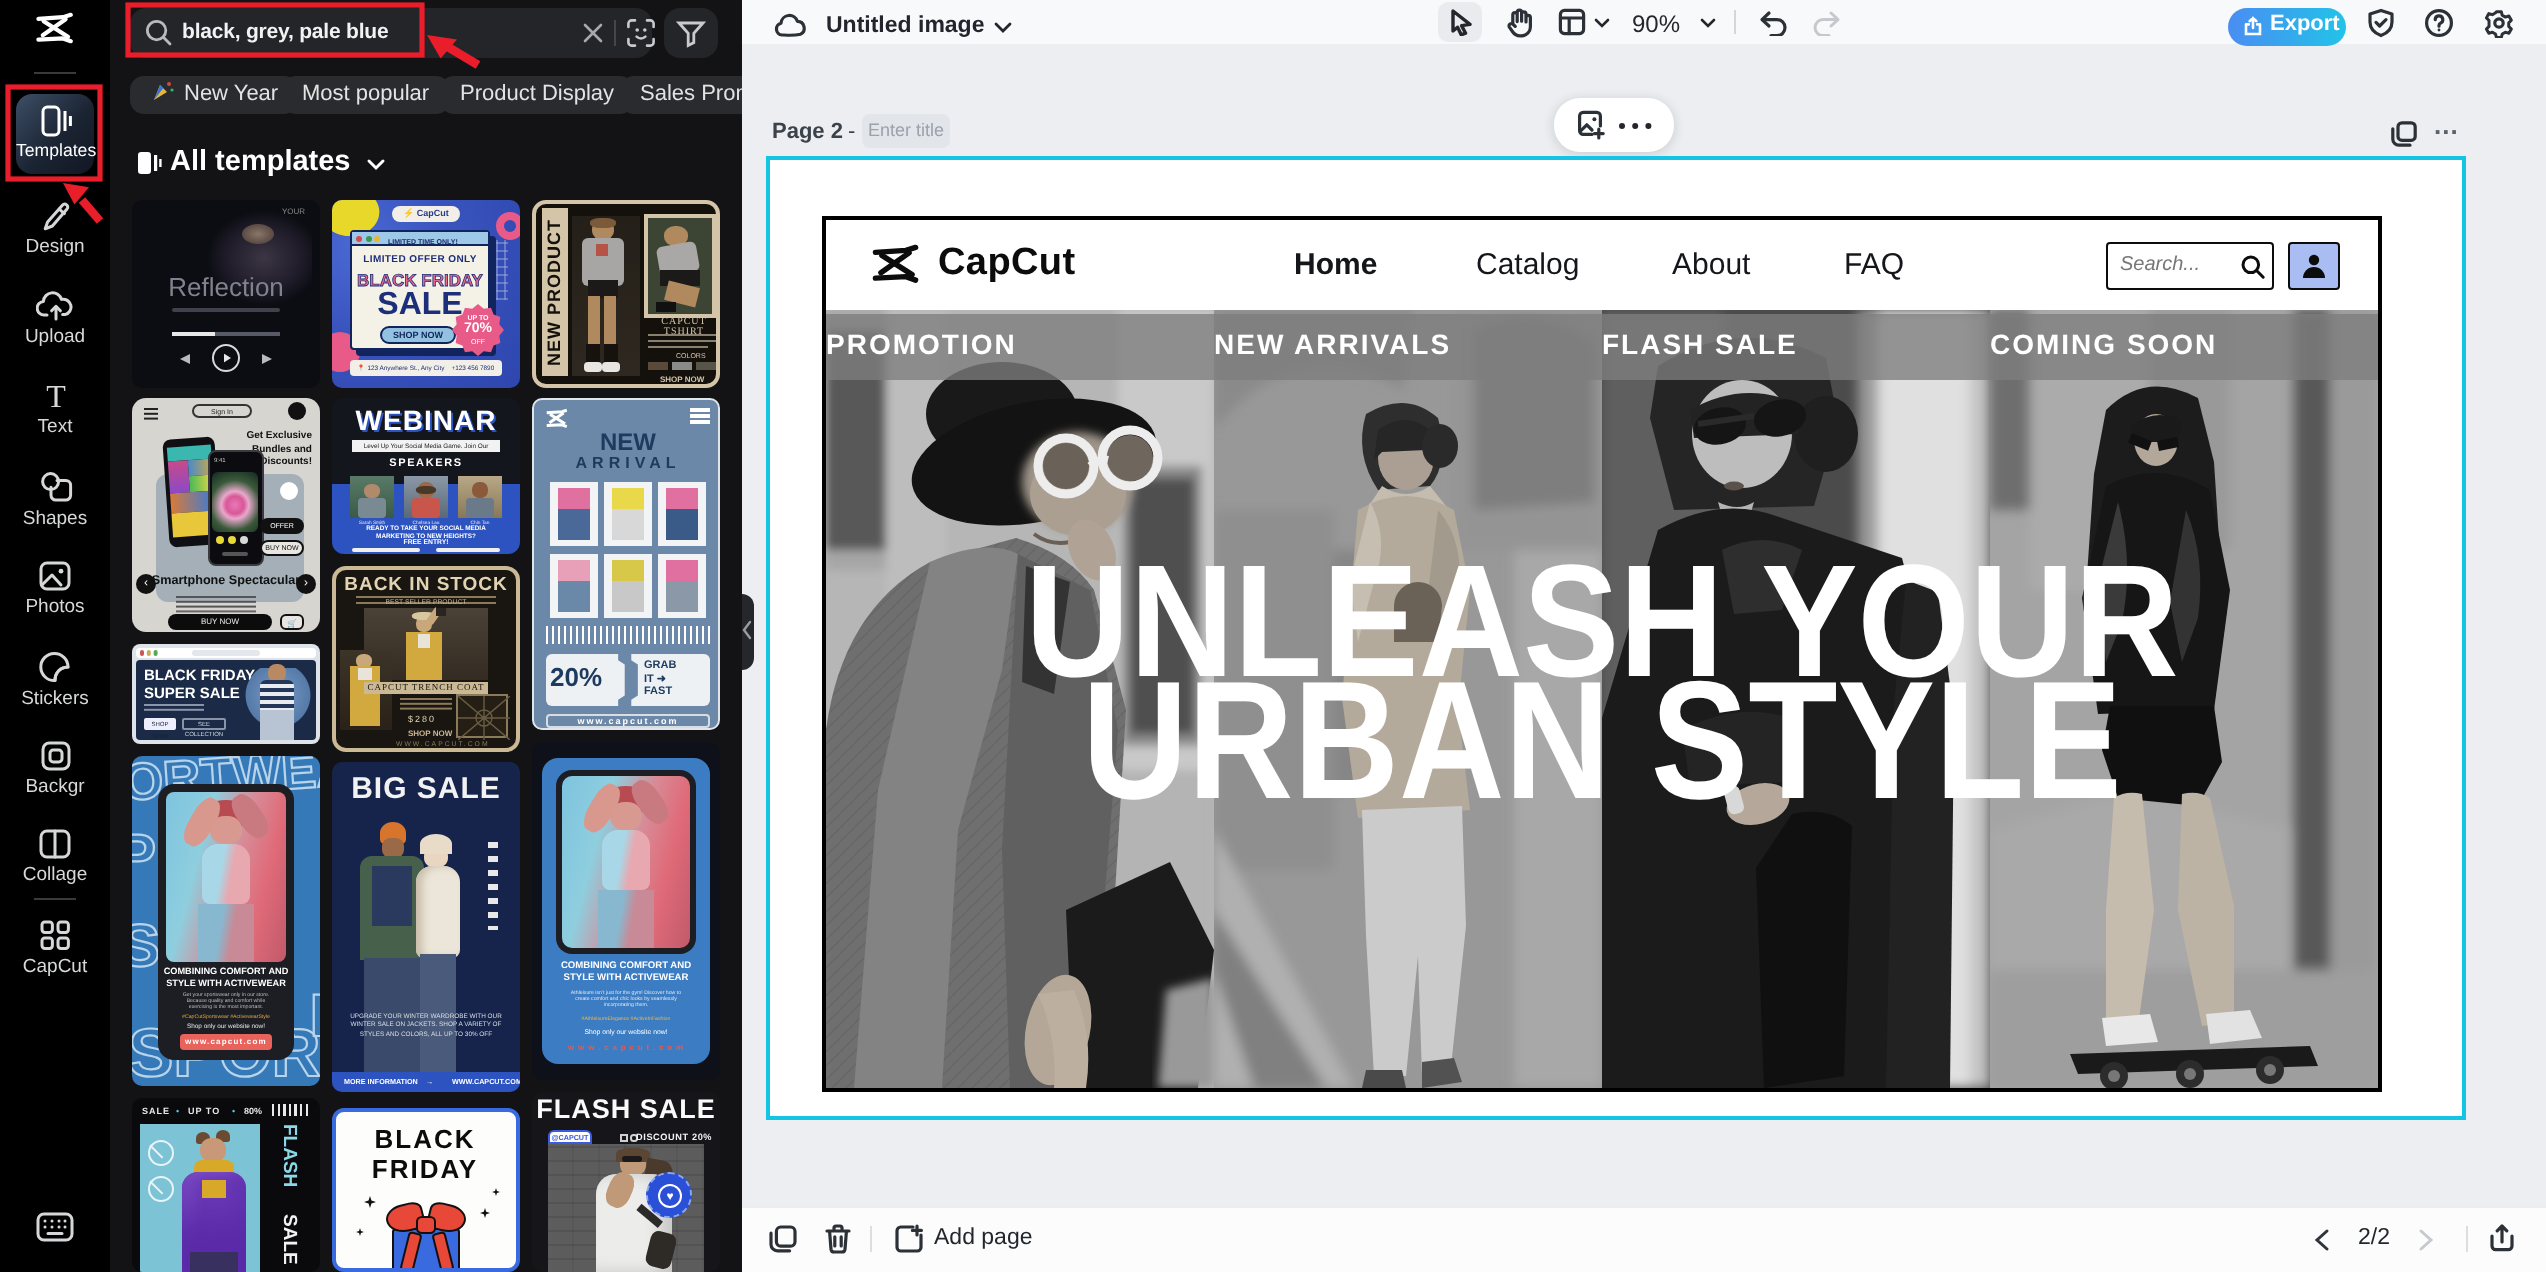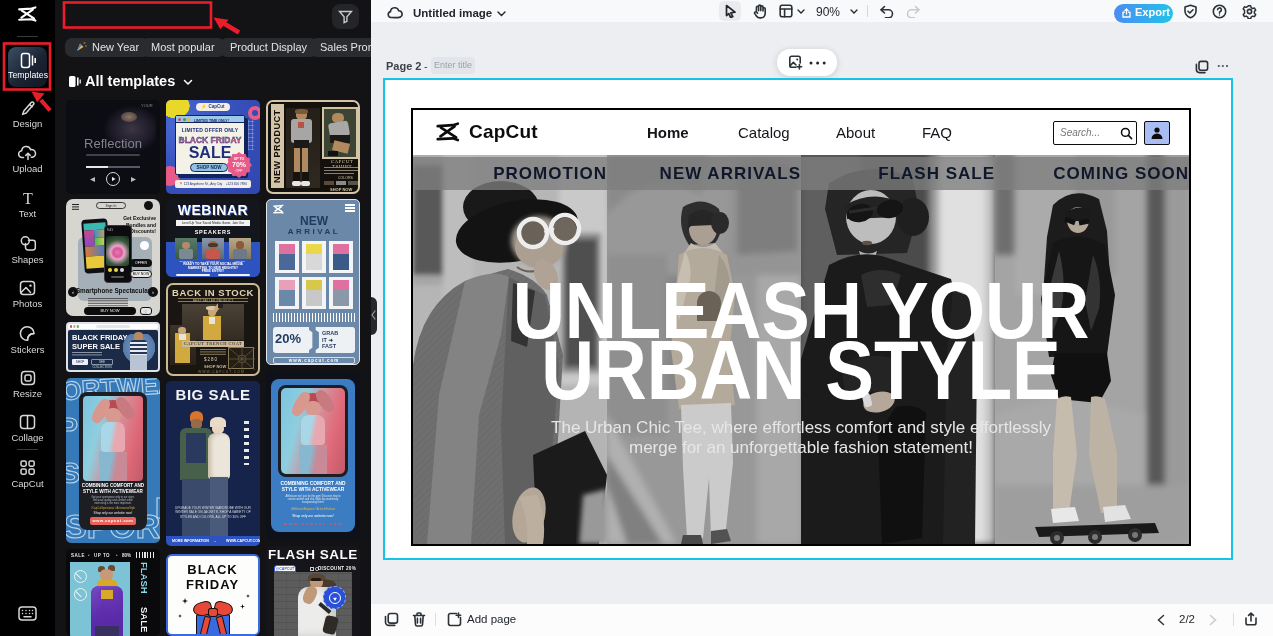--- a/index.html
+++ b/index.html
@@ -30,21 +30,21 @@
   #topbar { position:absolute; left:0; top:0; width:902px; height:22px; background:#f8f9fb; }
   #bottombar { position:absolute; left:0; top:603px; width:902px; height:33px; background:#fcfcfd; border-top:1px solid #ebedef; }
 
   
   #page { position:absolute; left:14px; top:80px; width:846px; height:478px; background:#fff; outline:2px solid #15c3e3; }
   #banner { position:absolute; left:0; top:1px; width:846px; height:26px; background:#b9c3ed; }
   #dbox { position:absolute; left:26px; top:28px; width:780px; height:438px; border:2px solid #000; }
   .nav { position:absolute; top:14px; font-size:15px; color:#14161a; }
   #photos { position:absolute; left:0px; top:45px; width:776px; height:389px; overflow:hidden; background:#888; }
   #hdrband { position:absolute; left:0; top:2px; width:776px; height:33px; background:rgba(125,125,125,.78); z-index:5;}
-  .colhdr { position:absolute; top:9px; width:194px; text-align:right; color:#0f172a; font-weight:700; font-size:17px; letter-spacing:1px; z-index:6;}
+  .colhdr { position:absolute; top:9px; width:194px; text-align:left; color:#ffffff; font-weight:700; font-size:14px; letter-spacing:1px; z-index:6;}
   .bigtitle { position:absolute; width:850px; text-align:center; color:#fff; font-weight:700; z-index:6; line-height:1;}
   .btn { position:absolute; z-index:6; text-align:center; font-weight:700; }
 
   .ic { stroke:#2b3137; stroke-width:1.6; fill:none; stroke-linecap:round; stroke-linejoin:round; }
   .icw { stroke:#d6d7d8; stroke-width:1.5; fill:none; stroke-linecap:round; stroke-linejoin:round; }
 </style>
 </head>
 <body>
 
 <div id="sidebar">
@@ -120,21 +120,21 @@
       </svg>
     <span class="lbl">Stickers</span>
   </div>
   <div class="side-item" style="top:370px;">
     <svg width="16" height="16" viewBox="0 0 16 16">
         <g class="icw">
       <rect x="1.5" y="1.5" width="13" height="13" rx="3.2"></rect>
       <rect x="5" y="5" width="6" height="6" rx="1.6"></rect>
         </g>
       </svg>
-    <span class="lbl">Resize</span>
+    <span class="lbl">Backgr</span>
   </div>
   <div class="side-item" style="top:414px;">
     <svg width="17" height="16" viewBox="0 0 17 16">
         <g class="icw">
       <rect x="1.5" y="1.5" width="14" height="13" rx="3"></rect>
       <path d="M8.5,1.5 v13"></path>
         </g>
       </svg>
     <span class="lbl">Collage</span>
   </div>
@@ -153,20 +153,41 @@
   <svg class="abs" style="left:18px;top:606px;" width="19" height="15" viewBox="0 0 19 15">
       <g class="icw" stroke="#9a9b9c">
     <rect x="1" y="1" width="17" height="13" rx="3"></rect>
     <path d="M4.5,4.5 h.01 M8,4.5 h.01 M11.5,4.5 h.01 M14.5,4.5 h.01 M4.5,7.5 h.01 M8,7.5 h.01 M11.5,7.5 h.01 M14.5,7.5 h.01"></path>
     <path d="M6,10.8 h7"></path>
       </g>
     </svg>
 </div>
 
 <div id="panel">
+  <div id="searchbox">
+    <svg class="abs" style="left:7px;top:5px;" width="15" height="15" viewBox="0 0 15 15">
+        <g stroke="#b9babc" stroke-width="1.4" fill="none">
+          <circle cx="6.3" cy="6.3" r="4.6"></circle>
+          <path d="M9.8,9.8 L13,13" stroke-linecap="round"></path>
+        </g>
+      </svg>
+    <span class="abs" style="left:26px;top:6px;font-size:10.5px;font-weight:700;color:#f2f2f3;letter-spacing:-.1px;">black, grey, pale blue</span>
+    <svg class="abs" style="left:226px;top:7px;" width="11" height="11" viewBox="0 0 11 11">
+        <path d="M1.5,1.5 L9.5,9.5 M9.5,1.5 L1.5,9.5" stroke="#a8a9ab" stroke-width="1.3" stroke-linecap="round"></path>
+      </svg>
+    <div class="abs" style="left:242px;top:6px;width:1px;height:13px;background:#45464a;"></div>
+    <svg class="abs" style="left:248px;top:5px;" width="15" height="15" viewBox="0 0 15 15">
+        <g stroke="#c9cacc" stroke-width="1.3" fill="none" stroke-linecap="round">
+      <path d="M1.2,4.5 V2.8 a1.6,1.6 0 0 1 1.6,-1.6 h1.7 M10.5,1.2 h1.7 a1.6,1.6 0 0 1 1.6,1.6 v1.7 M13.8,10.5 v1.7 a1.6,1.6 0 0 1 -1.6,1.6 h-1.7 M4.5,13.8 H2.8 a1.6,1.6 0 0 1 -1.6,-1.6 v-1.7"></path>
+      <circle cx="5.6" cy="6" r=".9" fill="#c9cacc" stroke="none"></circle>
+          <circle cx="9.4" cy="6" r=".9" fill="#c9cacc" stroke="none"></circle>
+      <path d="M5.3,9.3 c1.3,1.2 3.1,1.2 4.4,0"></path>
+        </g>
+      </svg>
+  </div>
   <div id="filterbtn">
     <svg class="abs" style="left:6px;top:5px;" width="15" height="15" viewBox="0 0 15 15">
         <g stroke="#c9cacc" stroke-width="1.4" fill="none" stroke-linecap="round">
       <path d="M1.5,2.5 h12 l-4.6,5.2 v4.6 l-2.8,1.4 v-6 z"></path>
         </g>
       </svg>
   </div>
   <div class="chip" style="left:10px;">
     <svg style="vertical-align:-2px;margin-right:4px" width="13" height="13" viewBox="0 0 13 13">
       <path d="M2,11 L5,3.5 8.5,7 Z" fill="#e8b63a"></path>
@@ -843,21 +864,20 @@
         <div id="hdrband"></div>
         <div class="colhdr" style="left:0;">PROMOTION</div>
         <div class="colhdr" style="left:194px;">NEW ARRIVALS</div>
         <div class="colhdr" style="left:388px;">FLASH SALE</div>
         <div class="colhdr" style="left:582px;">COMING SOON</div>
       </div>
     </div>
 
     <div class="bigtitle" style="left:-9px;top:191px;font-size:80px;letter-spacing:0;transform:scaleX(.903);">UNLEASH YOUR</div>
     <div class="bigtitle" style="left:-9px;top:248px;font-size:84px;letter-spacing:0;transform:scaleX(.870);">URBAN STYLE</div>
-    <div class="abs" style="left:-9px;top:338px;width:850px;text-align:center;color:#e6e6e6;font-size:17px;line-height:19.5px;z-index:6;">The Urban Chic Tee, where effortless comfort and style effortlessly<br>merge for an unforgettable fashion statement!</div>
   </div>
 
   <div id="bottombar">
     <svg class="abs" style="left:13px;top:8px;" width="15" height="15" viewBox="0 0 15 15">
         <g class="ic" stroke="#383e45" stroke-width="1.3">
       <rect x="4.2" y="1.5" width="9.3" height="9.6" rx="2.2"></rect>
           <path d="M10.8,13.4 H4.7 A3.2,3.2 0 0 1 1.5,10.2 V4.6"></path>
         </g>
       </svg>
     <svg class="abs" style="left:41px;top:8px;" width="14" height="15" viewBox="0 0 14 15">

